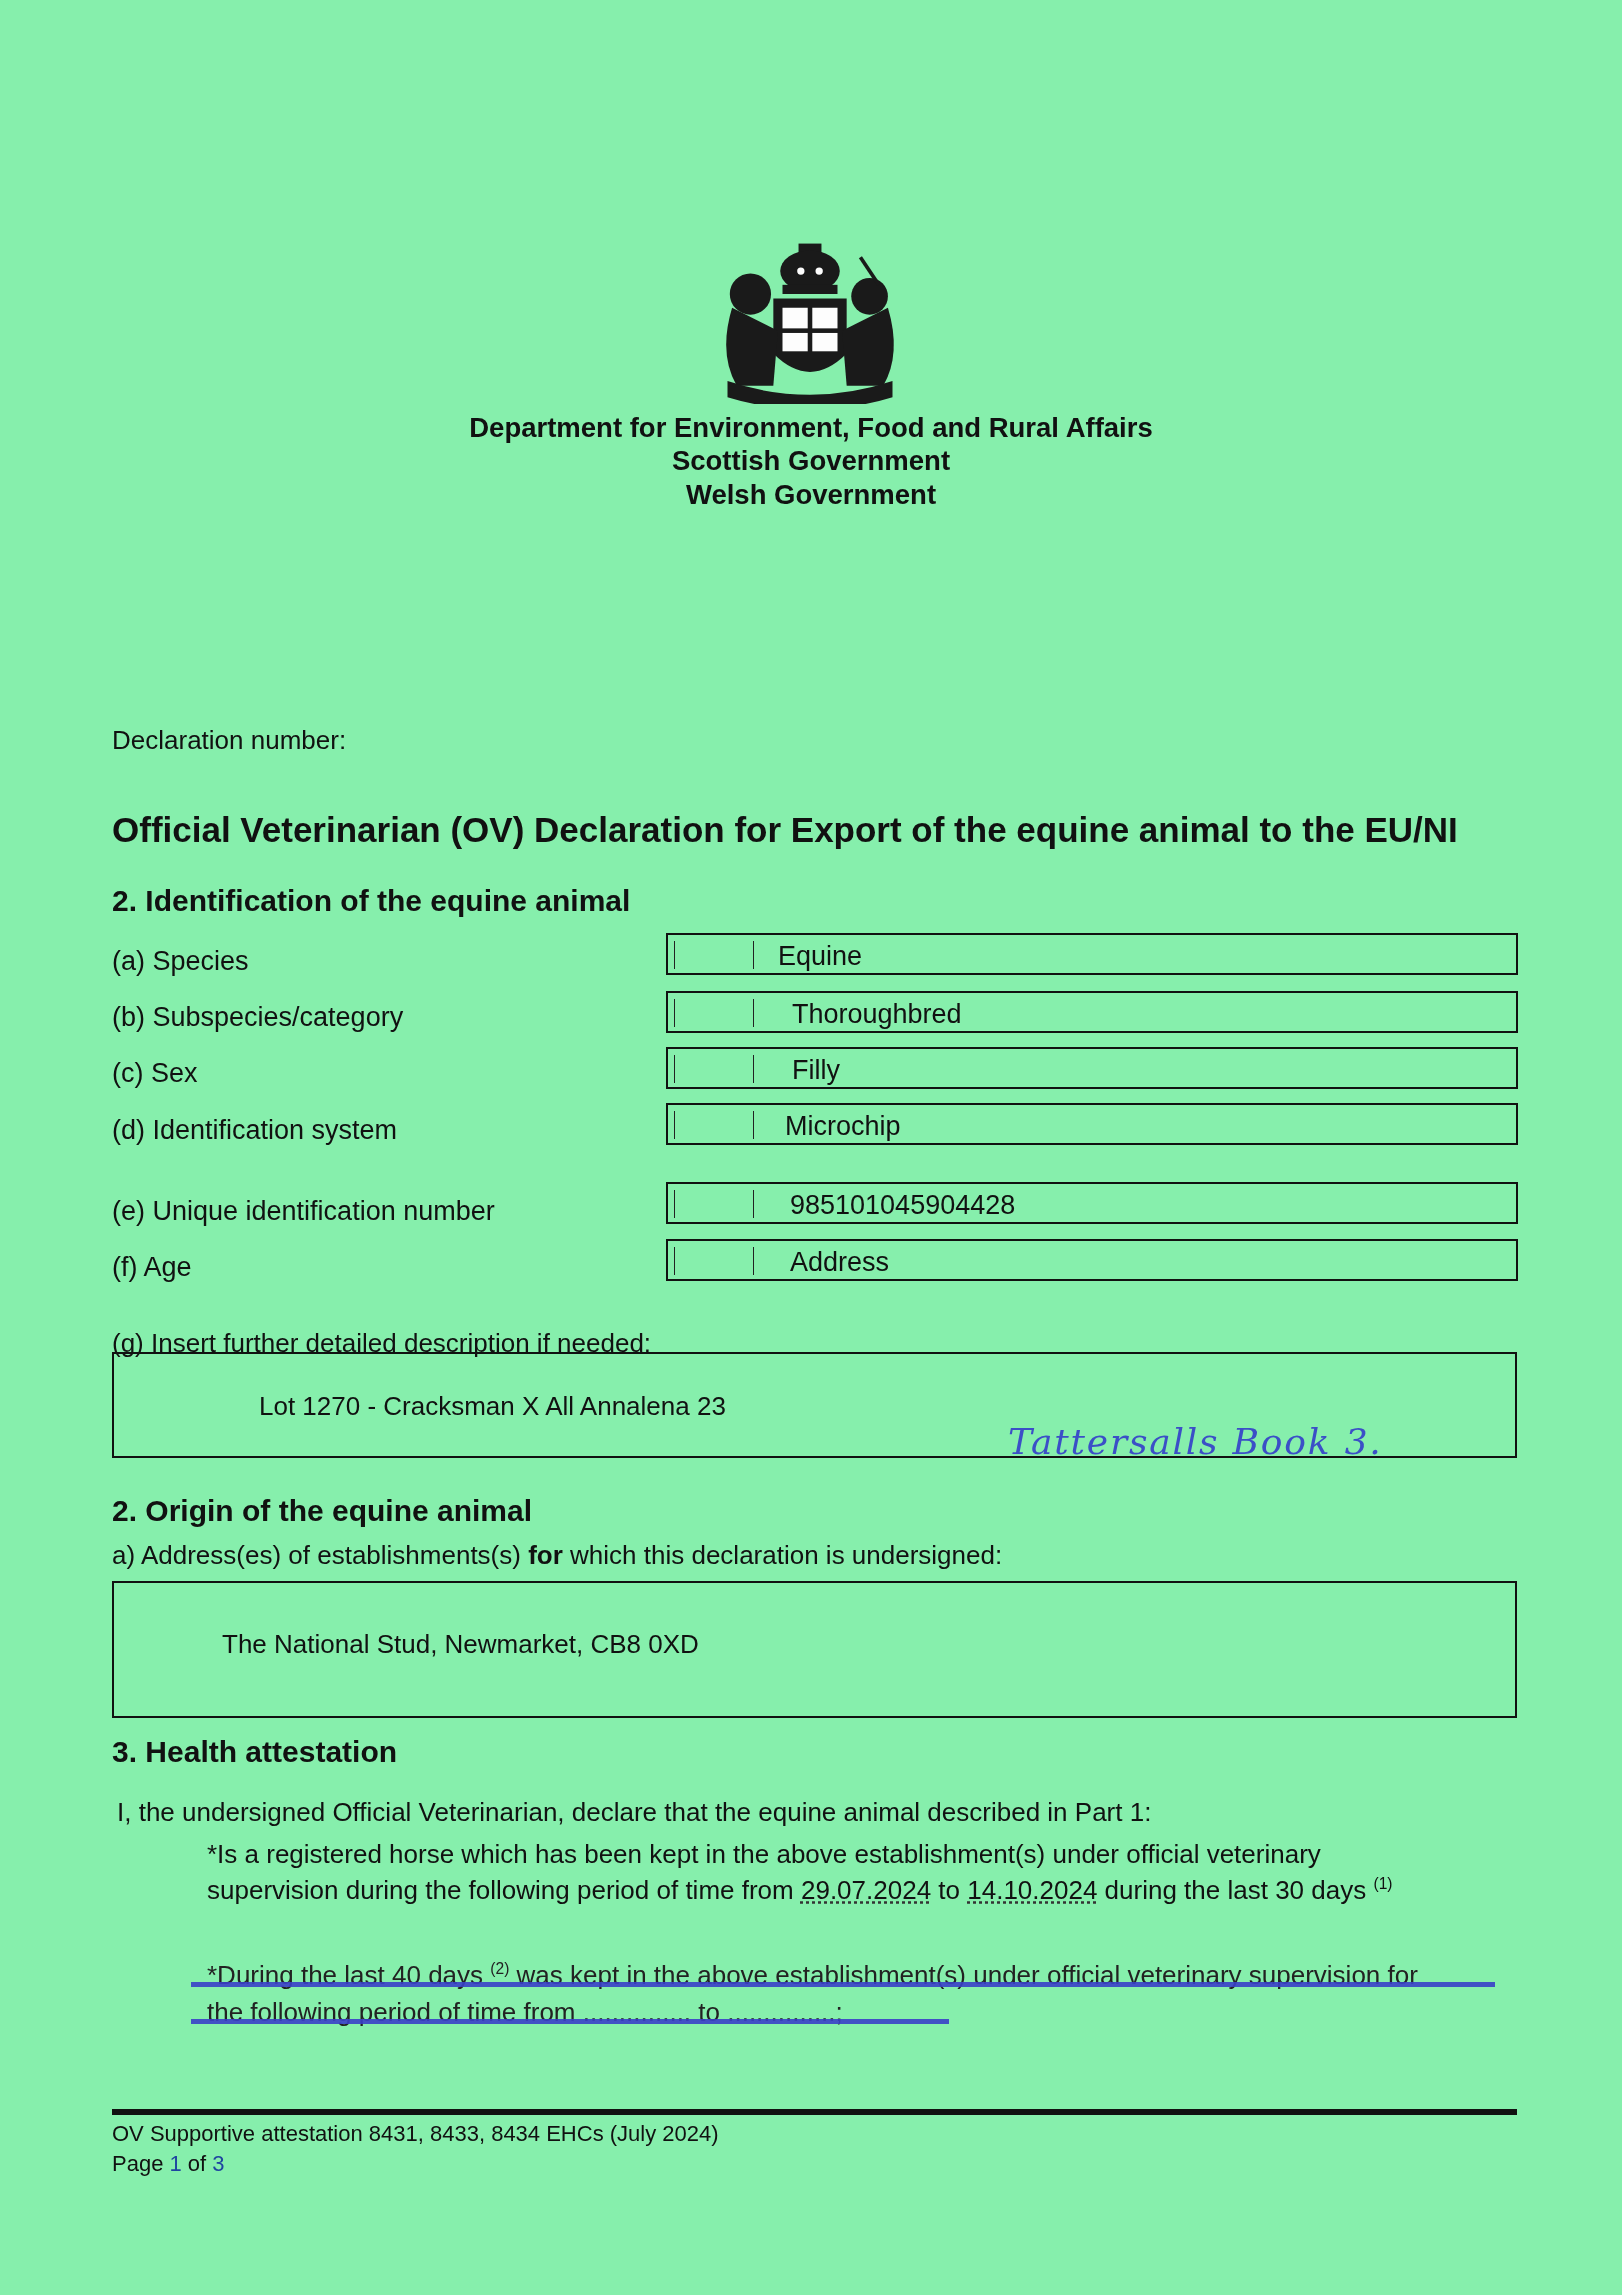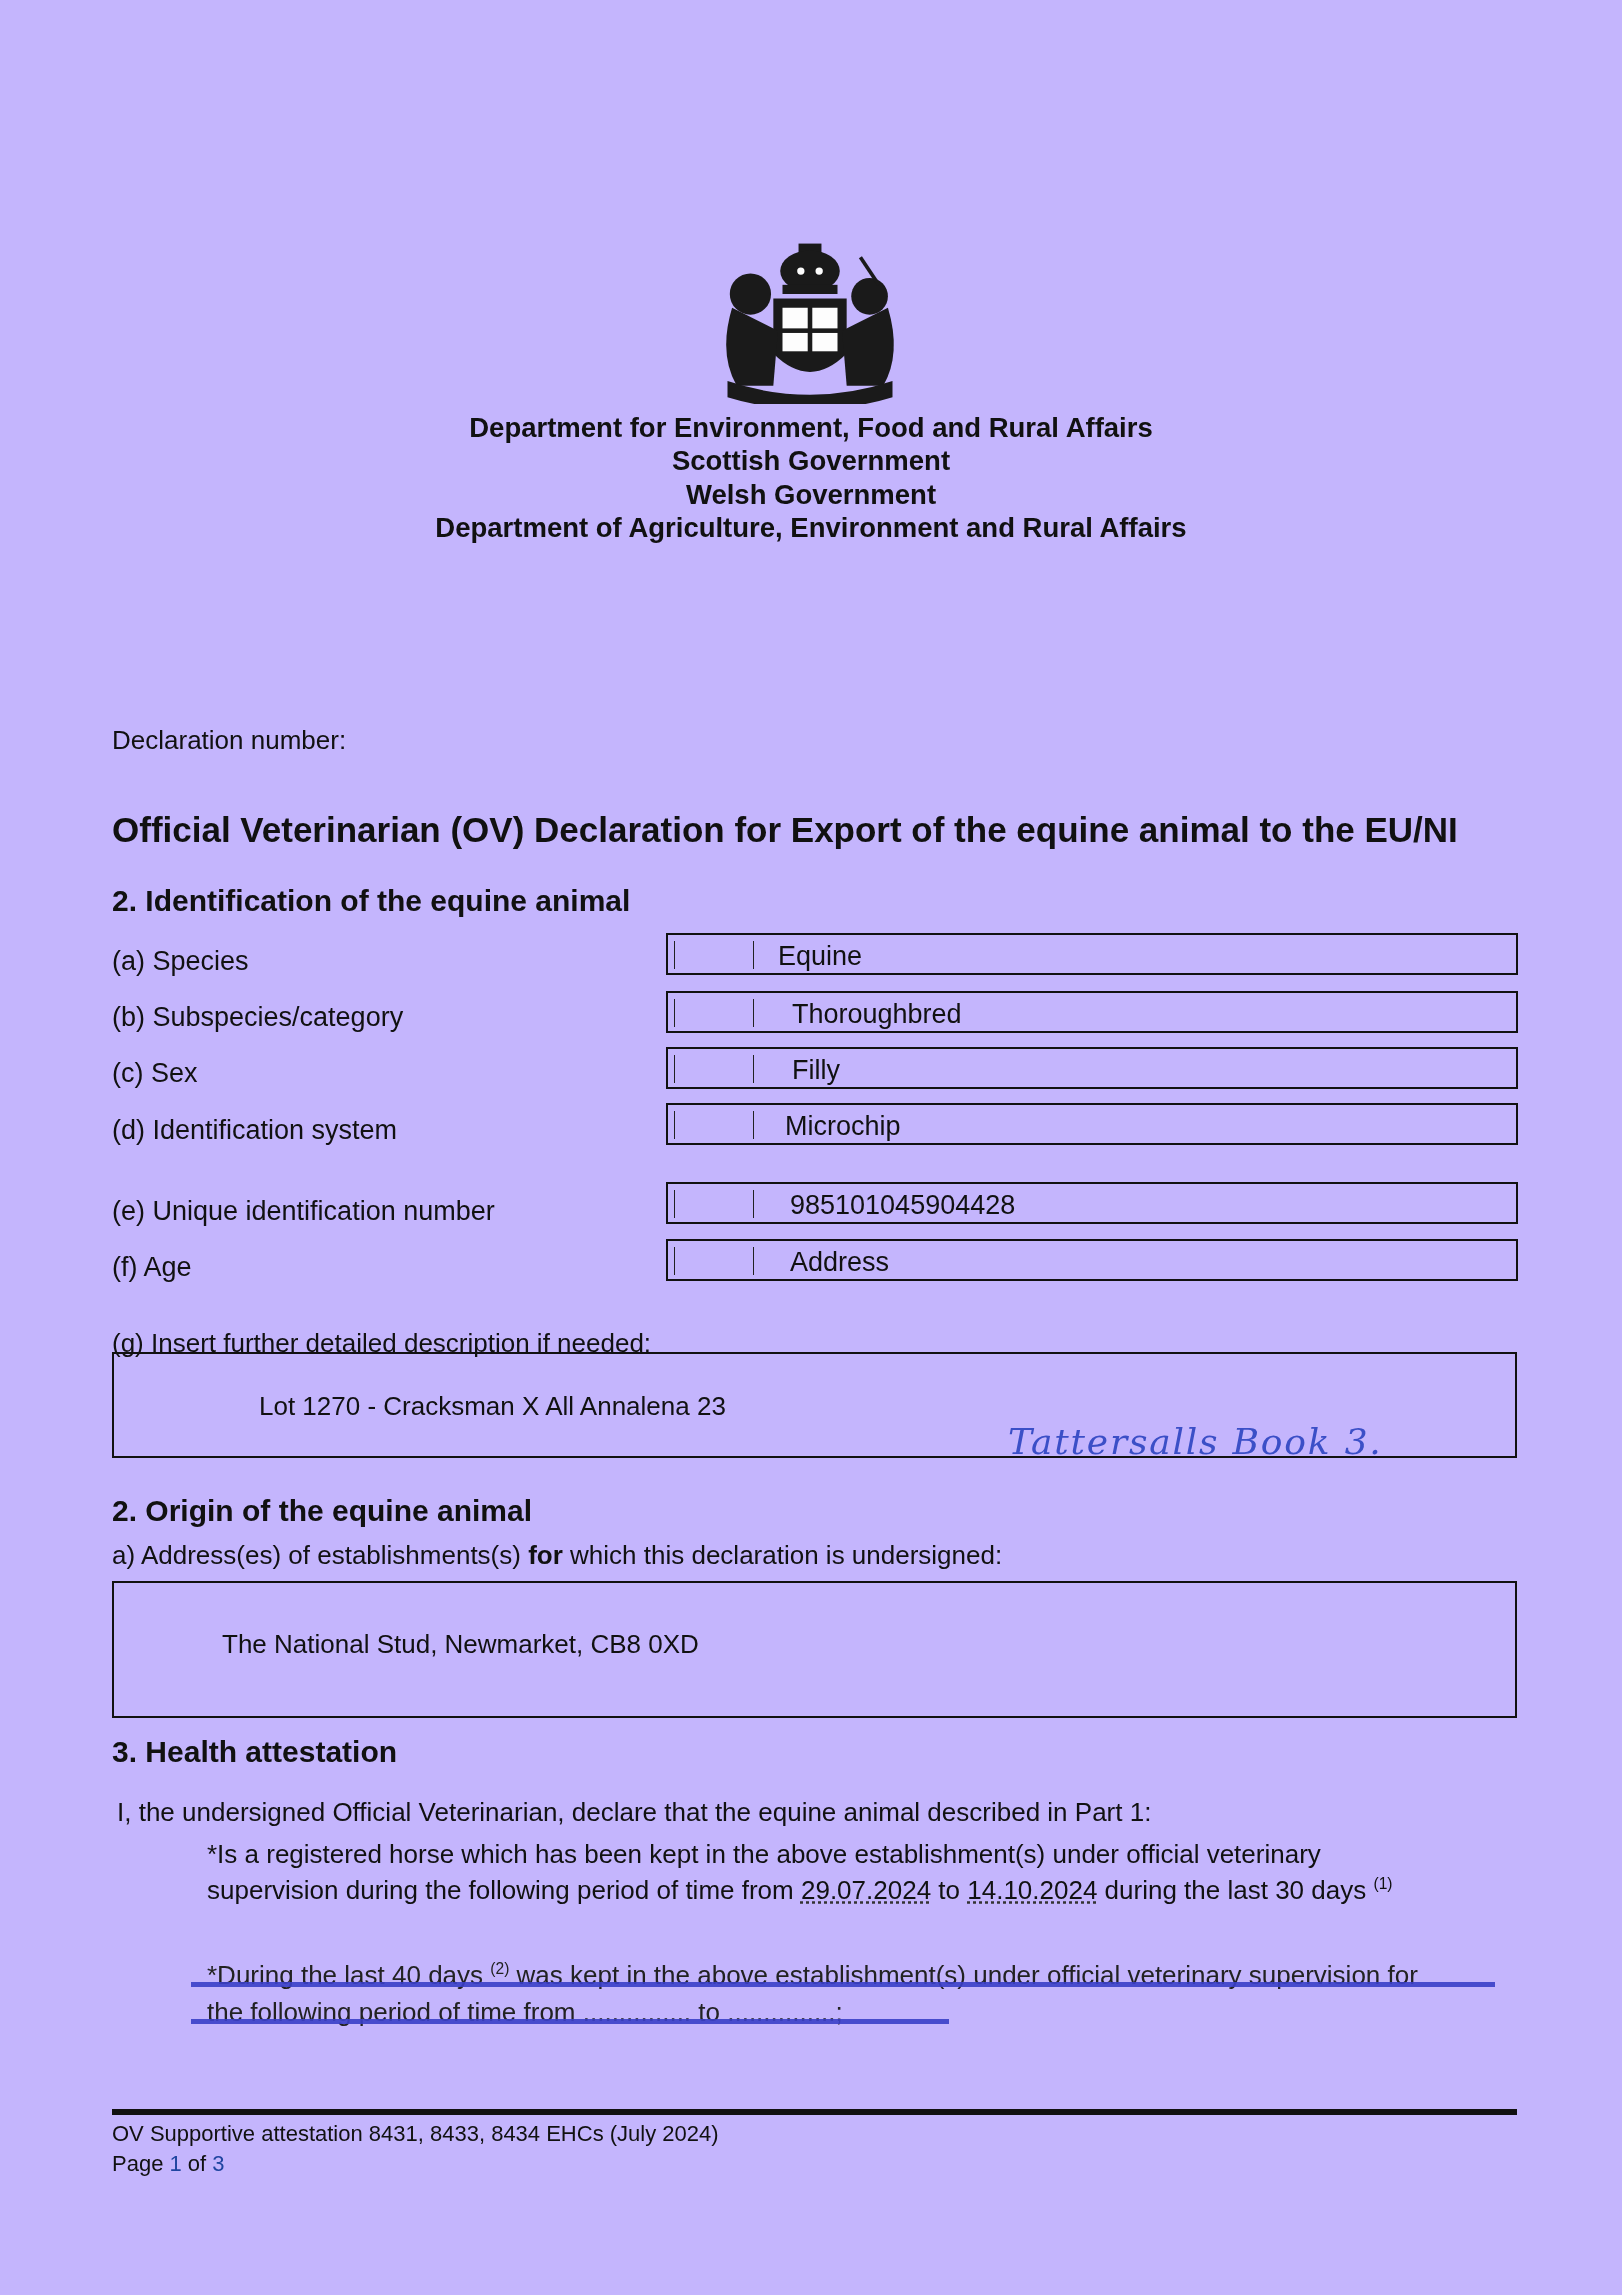--- a/index.html
+++ b/index.html
@@ -1,18 +1,18 @@
 <!DOCTYPE html>
 <html style="font-size:7.3px"><head>
   <meta charset="utf-8">
   <style>
     html, body { margin: 0; padding: 0; background: #ffffff; }
     body { width: 1622px; height: 2295px; position: relative; overflow: hidden;
            font-family: "Liberation Sans", sans-serif; color: #111; }
-    .page { position: absolute; inset: 0; background: #c4b5fd; }
+    .page { position: absolute; inset: 0; background: #86efac; }
     .abs { position: absolute; }
     .crest { left: 709px; top: 239px; width: 202px; height: 165px; }
     .org { left: 0; width: 1622px; text-align: center; font-weight: bold; font-size: 27.5px; line-height: 33px; }
     .decl-no { left: 112px; top: 725px; font-size: 26px; }
     .doc-title { left: 112px; top: 810px; font-size: 35px; font-weight: bold; white-space: nowrap; }
     .sec-h { left: 112px; font-size: 30px; font-weight: bold; white-space: nowrap; }
     .field-label { left: 112px; font-size: 27px; white-space: nowrap; }
     .field-box { left: 666px; width: 852px; height: 42px; border: 2.3px solid #111; box-sizing: border-box; }
     .field-box .tick1 { position: absolute; left: 5.5px; top: 5.5px; width: 1.4px; height: 28.5px; background: #222; }
     .field-box .tick2 { position: absolute; left: 85px; top: 5.5px; width: 1.4px; height: 28.5px; background: #222; }
@@ -57,21 +57,20 @@
       <rect x="160" y="205" width="55" height="40"></rect>
       <rect x="225" y="205" width="55" height="40"></rect>
       <circle cx="200" cy="70" r="8"></circle>
         <circle cx="240" cy="70" r="8"></circle>
     </g>
   </svg>
 
   <div class="abs org" style="top:411px;">Department for Environment, Food and Rural Affairs</div>
   <div class="abs org" style="top:444px;">Scottish Government</div>
   <div class="abs org" style="top:478px;">Welsh Government</div>
-  <div class="abs org" style="top:511px;">Department of Agriculture, Environment and Rural Affairs</div>
 
   <div class="abs decl-no">Declaration number:</div>
 
   <div class="abs doc-title">Official Veterinarian (OV) Declaration for Export of the equine animal to the EU/NI</div>
 
   <div class="abs sec-h" style="top:884px;">2. Identification of the equine animal</div>
 
   <div class="abs field-label" style="top:946px;">(a) Species</div>
   <div class="abs field-box" style="top:933px;">
     <span class="tick1"></span>

